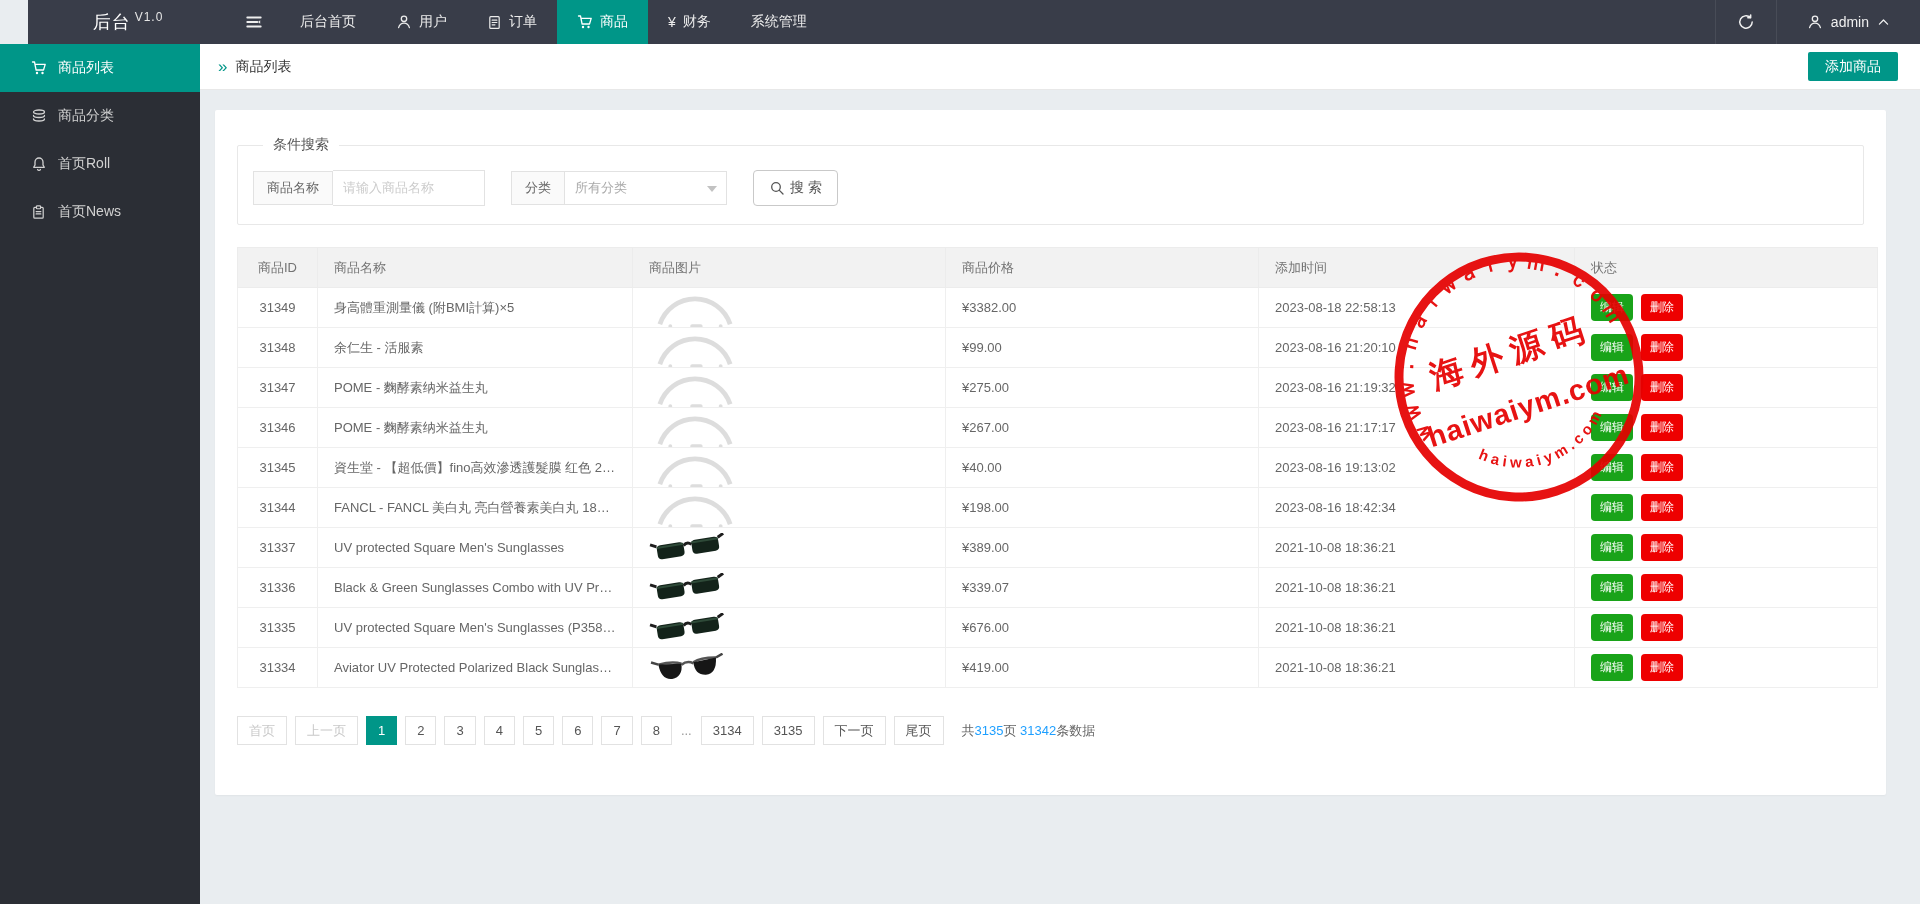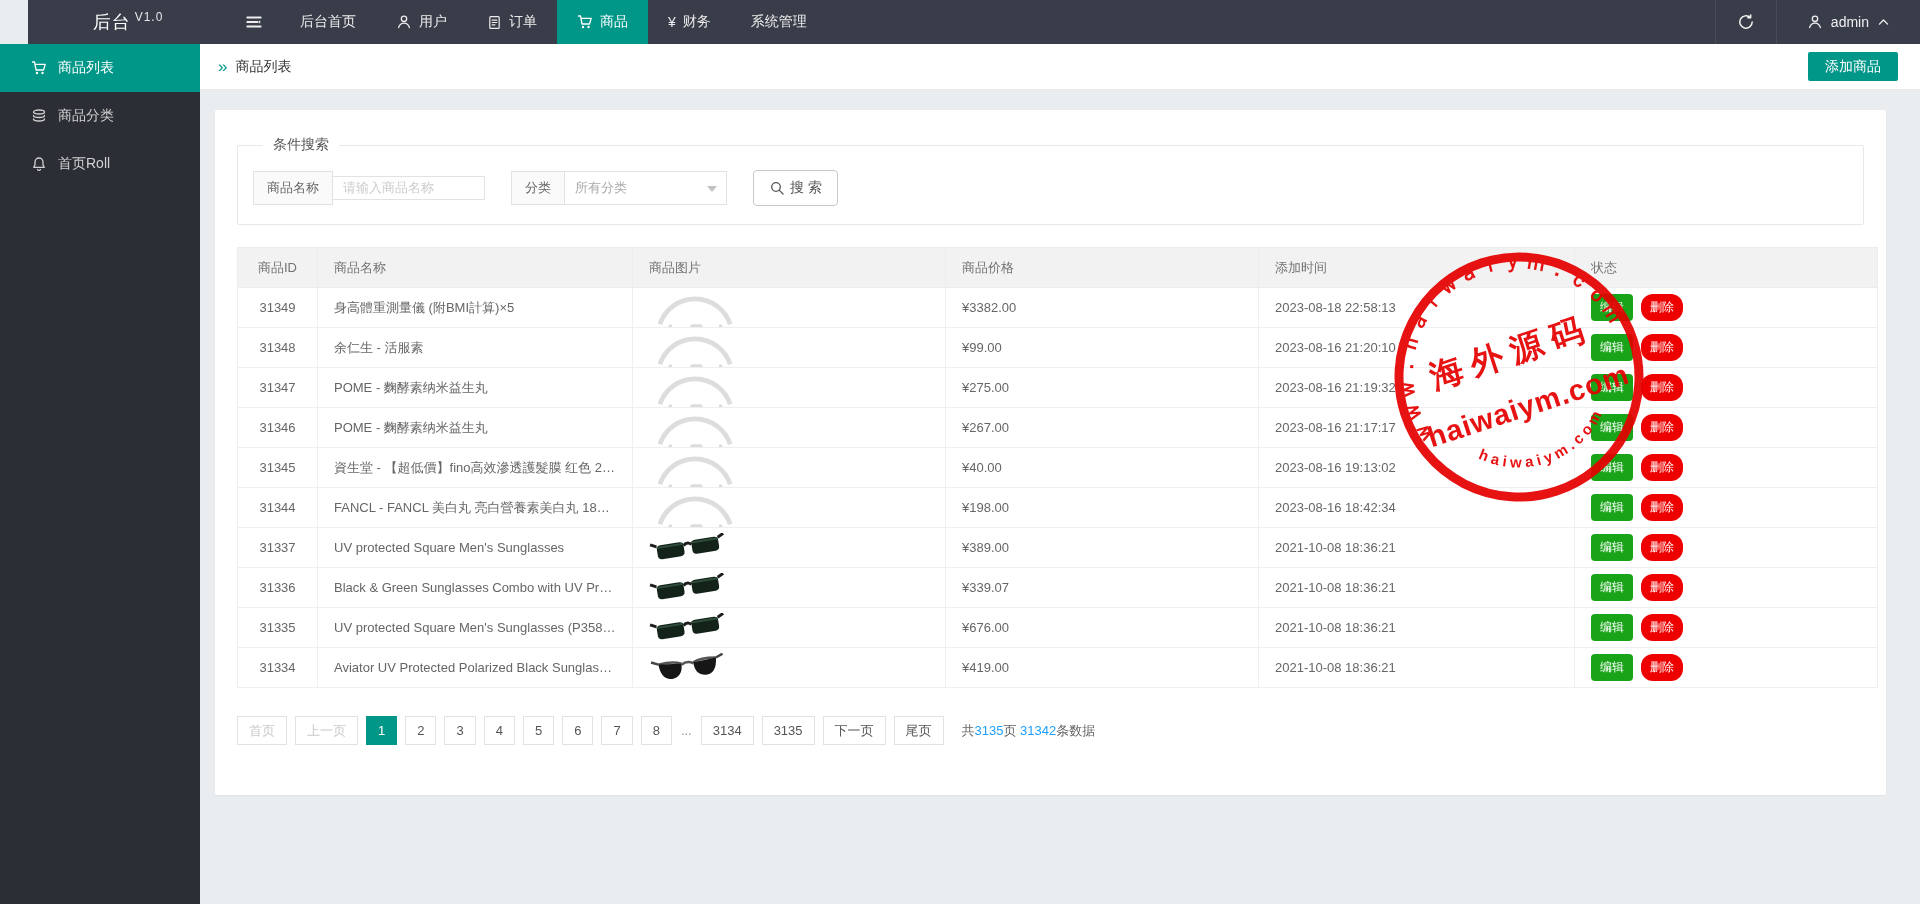--- a/index.html
+++ b/index.html
@@ -40,42 +40,42 @@
   .add-btn { margin-left:auto; height:29px; padding:0 17px; background:#009688; color:#fff; border:none; border-radius:2px;
              font-size:14px; cursor:pointer; font-family:inherit; }
 
   .card { margin:20px 34px 0 15px; background:#fff; border-radius:2px; padding:26px 22px 50px 22px; box-shadow:0 1px 2px rgba(0,0,0,.04); }
 
   
   .search-fs { border:1px solid #e8e8e8; border-radius:2px; margin:0; padding:10px 15px 18px 15px; }
   .search-fs legend { font-size:14px; color:#555; padding:0 10px; margin-left:10px; }
   .search-row { display:flex; align-items:center; margin-top:6px; }
   .form-label { height:34px; line-height:32px; padding:0 13px; background:#fafafa; border:1px solid #e2e2e2; font-size:13px; color:#666; }
-  .text-input { height:24px; width:152px; border:1px solid #e2e2e2; border-left:none; padding:0 10px; font-size:13px; color:#14532d;
+  .text-input { height:36px; width:152px; border:1px solid #e2e2e2; border-left:none; padding:0 10px; font-size:13px; color:#14532d;
                 outline:none; font-family:Liberation Mono, monospace; }
   .text-input::placeholder { color:#ccc; }
   .grp { display:flex; align-items:center; }
   .grp + .grp { margin-left:26px; }
   .select-box { height:34px; width:162px; border:1px solid #e2e2e2; border-left:none; display:flex; align-items:center;
                 padding:0 26px 0 10px; font-size:13px; color:#aaa; position:relative; cursor:pointer; }
   .select-caret { position:absolute; right:9px; top:14px; width:0; height:0; border-left:5px solid transparent;
                   border-right:5px solid transparent; border-top:6px solid #c2c2c2; }
   .search-btn { margin-left:26px; height:36px; padding:0 15px; background:#fff; border:1px solid #c9c9c9; border-radius:4px;
                 display:flex; align-items:center; gap:5px; font-size:14px; color:#555; cursor:pointer; font-family:inherit; }
 
   
   table.goods { width:100%; border-collapse:collapse; margin-top:22px; table-layout:fixed; }
   .goods th { background:#f2f2f2; color:#737373; font-weight:normal; font-size:13px; height:40px; text-align:left;
               padding:0 16px; border:1px solid #ececec; }
   .goods td { height:39px; color:#666; font-size:13px; padding:0 16px; border:1px solid #efefef; background:#fff; }
   .goods th.c-id, .goods td.c-id { text-align:center; padding:0 4px; }
   .goods td.c-name { white-space:nowrap; overflow:hidden; text-overflow:ellipsis; }
   .img-cell { display:flex; align-items:center; height:39px; overflow:hidden; }
   .btn-edit { background:#19a319; color:#fff; border:none; border-radius:4px; padding:5px 9px; font-size:12px; cursor:pointer; font-family:inherit; }
-  .btn-del  { background:#ee0000; color:#fff; border:none; border-radius:12px; padding:5px 9px; font-size:12px; cursor:pointer; margin-left:8px; font-family:inherit; }
+  .btn-del  { background:#ee0000; color:#fff; border:none; border-radius:4px; padding:5px 9px; font-size:12px; cursor:pointer; margin-left:8px; font-family:inherit; }
 
   
   .pagination { display:flex; align-items:center; margin-top:28px; gap:8px; font-size:13px; }
   .page-btn { min-width:30px; padding:0 11px; height:29px; line-height:27px; border:1px solid #e2e2e2; background:#fff;
               color:#555; text-align:center; cursor:pointer; }
   .page-btn.disabled { color:#c9c9c9; cursor:default; }
   .page-btn.active { background:#009688; border-color:#009688; color:#fff; cursor:default; }
   .page-ellipsis { color:#999; padding:0 1px; }
   .page-summary { margin-left:10px; color:#666; }
   .page-summary .num { color:#1e9fff; }
@@ -189,20 +189,30 @@
         <span>商品分类</span>
       </div>
       <div class="side-item">
         <span class="icon">
           <svg width="16" height="16" viewBox="0 0 16 16" fill="none" stroke="currentColor" stroke-width="1.3" stroke-linecap="round" stroke-linejoin="round">
             <path d="M8 2a4 4 0 0 0-4 4v3l-1.3 2.3h10.6L12 9V6a4 4 0 0 0-4-4z"></path>
             <path d="M6.6 13.5a1.5 1.5 0 0 0 2.8 0"></path>
           </svg>
         </span>
         <span>首页Roll</span>
+      </div>
+      <div class="side-item">
+        <span class="icon">
+          <svg width="15" height="15" viewBox="0 0 16 16" fill="none" stroke="currentColor" stroke-width="1.3" stroke-linecap="round" stroke-linejoin="round">
+            <rect x="3" y="2.5" width="10" height="11.5" rx="1"></rect>
+            <rect x="5.8" y="1" width="4.4" height="3" rx="0.8" fill="#2b2e35"></rect>
+            <path d="M5.5 7h5M5.5 9.5h5"></path>
+          </svg>
+        </span>
+        <span>首页News</span>
       </div>
     </div>
 </div>
 
 <div class="main">
   <div class="breadcrumb-bar">
     <span class="crumb-icon">»</span>
     <span class="crumb-title">商品列表</span>
     <button class="add-btn">添加商品</button>
   </div>

